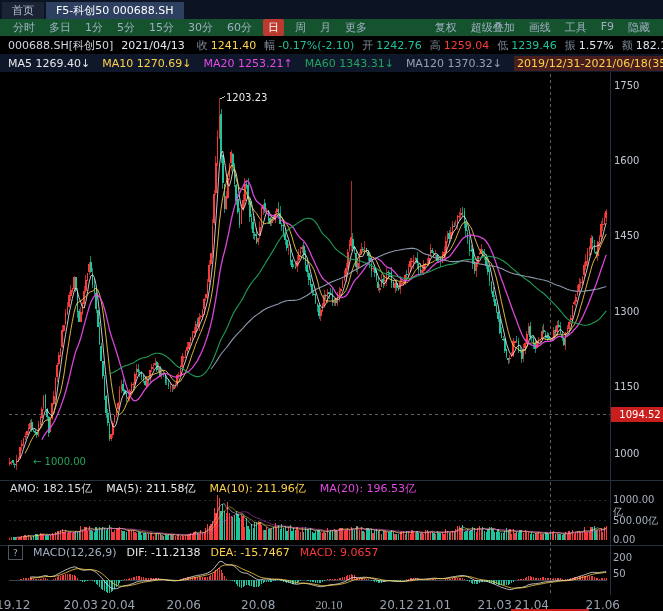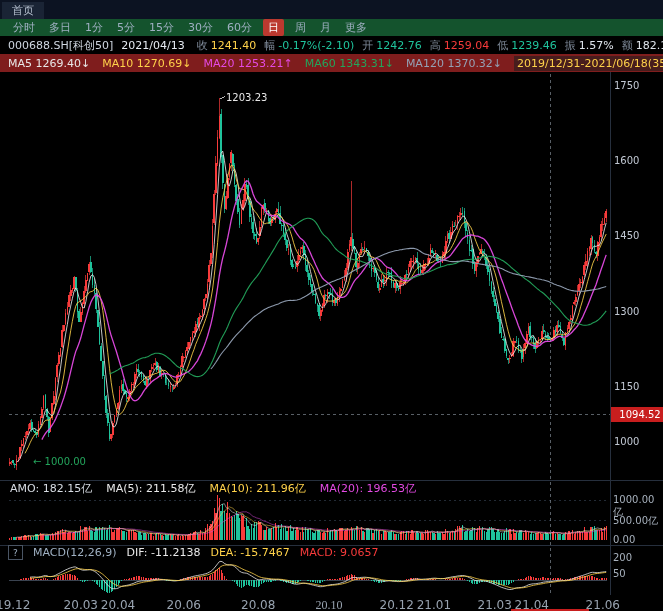--- a/index.html
+++ b/index.html
@@ -17,21 +17,21 @@
   .titem.sel{background:#bb392f;color:#fff;border-radius:2px;padding:1px 5px;margin:0 4px;}
   .tb-right{margin-left:auto;display:flex;}
   .tb-right span{padding:0 7px;white-space:nowrap;cursor:default;}
   
   #infobar{top:36px;height:18px;background:#000;padding:0 8px;z-index:6;white-space:nowrap;}
   #infobar .code{color:#cfd6e0;margin-right:8px;}
   #infobar .date{color:#e6ebf2;margin-right:4px;}
   .lbl{color:#7d8897;margin-left:8px;margin-right:3px;}
   .c-yellow{color:#ffd24a;} .c-green{color:#1fc39c;} .c-red{color:#f83b3b;} .c-white{color:#dfe5ec;}
   
-  #marow{top:54px;height:18px;background:#7f1d1d;padding:0 8px;z-index:6;white-space:nowrap;}
+  #marow{top:54px;height:18px;background:#0f172a;padding:0 8px;z-index:6;white-space:nowrap;}
   .ma{margin-right:12px;}
   .ma5{color:#e8e8e8;} .ma10{color:#ffd24a;} .ma20{color:#e44ae4;} .ma60{color:#23a55c;} .ma120{color:#94a1b5;}
   .range{margin-left:auto;color:#ffd24a;background:#471d1d;padding:0 3px;}
   
   #chart-layer{position:absolute;top:0;left:0;width:663px;height:611px;z-index:1;}
   
   .ov{position:absolute;font-size:10px;z-index:3;white-space:nowrap;}
   #peak-label{color:#e8e8e8;left:226px;top:92px;}
   #start-label{color:#23a55c;left:9px;top:456px;}
   .ylab{position:absolute;left:614px;font-size:10px;color:#c2c9d4;z-index:3;}
@@ -47,34 +47,43 @@
   .mh-title{color:#9fb0c2;} .mh-dif{color:#e8e8e8;} .mh-dea{color:#ffd24a;} .mh-macd{color:#f83b3b;}
   #xaxis{position:absolute;top:595px;left:0;width:663px;height:16px;background:#000;z-index:4;}
   .xlab{position:absolute;top:3px;transform:translateX(-50%);font-size:12px;color:#98a3b0;white-space:nowrap;}
   #date-cross-box{top:14px;width:78px;height:24px;left:511px;}
 </style>
 </head>
 <body>
 
 <div id="tabbar" class="bar">
   <div class="tab">首页</div>
+  <div class="tab active">F5-科创50 000688.SH</div>
 </div>
 
 <div id="toolbar" class="bar">
   <span class="titem">分时</span>
   <span class="titem">多日</span>
   <span class="titem">1分</span>
   <span class="titem">5分</span>
   <span class="titem">15分</span>
   <span class="titem">30分</span>
   <span class="titem">60分</span>
   <span class="titem sel">日</span>
   <span class="titem">周</span>
   <span class="titem">月</span>
   <span class="titem">更多</span>
+  <div class="tb-right">
+    <span>复权</span>
+    <span>超级叠加</span>
+    <span>画线</span>
+    <span>工具</span>
+    <span>F9</span>
+    <span>隐藏</span>
+  </div>
 </div>
 
 <div id="infobar" class="bar">
   <span class="code">000688.SH[科创50]</span>
   <span class="date">2021/04/13</span>
   <span class="lbl">收</span>
     <span class="c-yellow">1241.40</span>
   <span class="lbl">幅</span>
     <span class="c-green">-0.17%(-2.10)</span>
   <span class="lbl">开</span>
@@ -138,21 +147,21 @@
       <path d="M220.3 99.0 l5 -3" stroke="#e8e8e8" stroke-width="0.8"></path>
     </svg></div>
 
 <div id="peak-label" class="ov" style="left: 226px; top: 92px;">1203.23</div>
 <div id="start-label" class="ov" style="top: 456px; padding-left: 24px;">← 1000.00</div>
 <span class="ylab" style="top:80px">1750</span>
 <span class="ylab" style="top:155px">1600</span>
 <span class="ylab" style="top:230px">1450</span>
 <span class="ylab" style="top:306px">1300</span>
 <span class="ylab" style="top:381px">1150</span>
-<span class="ylab" style="top:436px">1000</span>
+<span class="ylab" style="top:448px">1000</span>
 <div id="price-cross-box" class="axisbox" style="top: 407px;">1094.52</div>
 
 <div id="volhead">
   <span class="vh-amo">AMO: 182.15亿</span>
   <span class="ma5">MA(5): 211.58亿</span>
   <span class="ma10">MA(10): 211.96亿</span>
   <span class="ma20">MA(20): 196.53亿</span>
 </div>
 <span class="vylab" style="top:494px">1000.00亿</span>
 <span class="vylab" style="top:514px">500.00亿</span>

